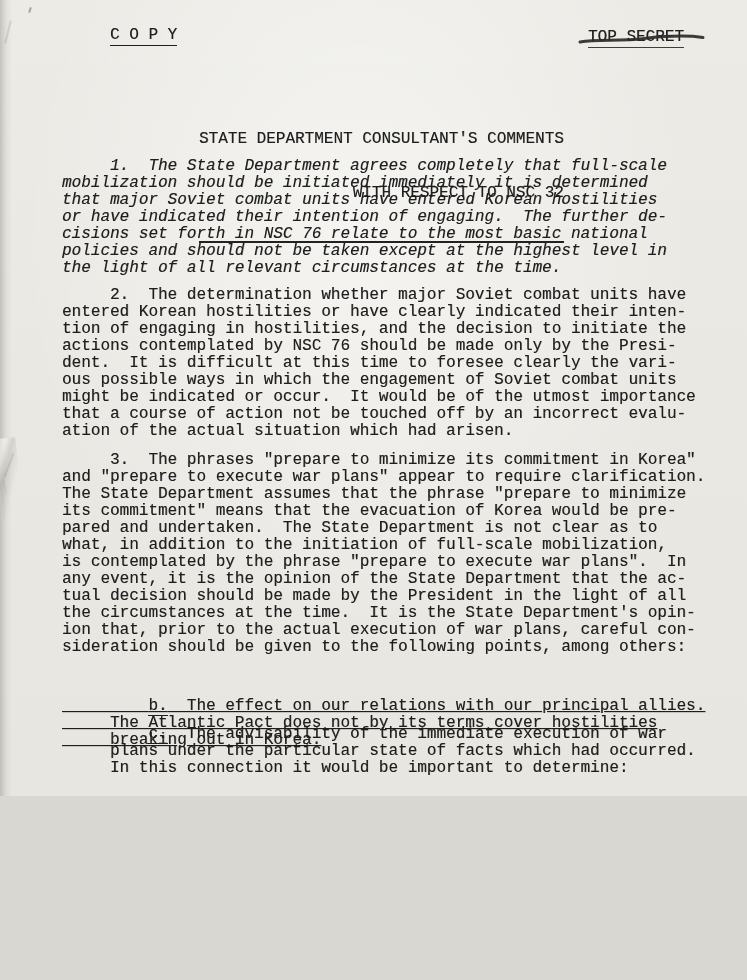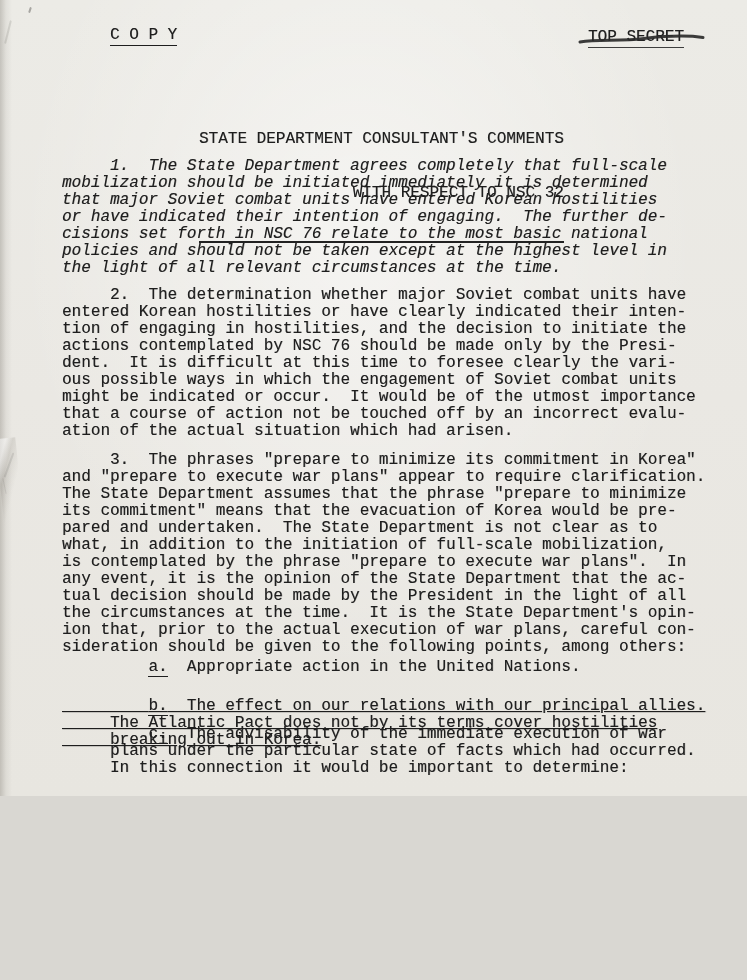--- a/index.html
+++ b/index.html
@@ -134,21 +134,20 @@
 its commitment" means that the evacuation of Korea would be pre-
 pared and undertaken.  The State Department is not clear as to
 what, in addition to the initiation of full-scale mobilization,
 is contemplated by the phrase "prepare to execute war plans".  In
 any event, it is the opinion of the State Department that the ac-
 tual decision should be made by the President in the light of all
 the circumstances at the time.  It is the State Department's opin-
 ion that, prior to the actual execution of war plans, careful con-
 sideration should be given to the following points, among others:</pre>
 
-  <pre class="block" style="top:659px;"><span>         </span><span class="u">a.</span><span>  Appropriate action in the United Nations.</span></pre>
 
   <pre class="block" style="top:698px;text-decoration:underline;"><span>         </span><span class="u">b.</span><span>  The effect on our relations with our principal allies.
      The Atlantic Pact does not by its terms cover hostilities
      breaking out in Korea.</span></pre>
 
   <pre class="block" style="top:726px;"><span>         </span><span class="u">c.</span><span>  The advisability of the immediate execution of war
      plans under the particular state of facts which had occurred.
      In this connection it would be important to determine:</span></pre>
 
 

